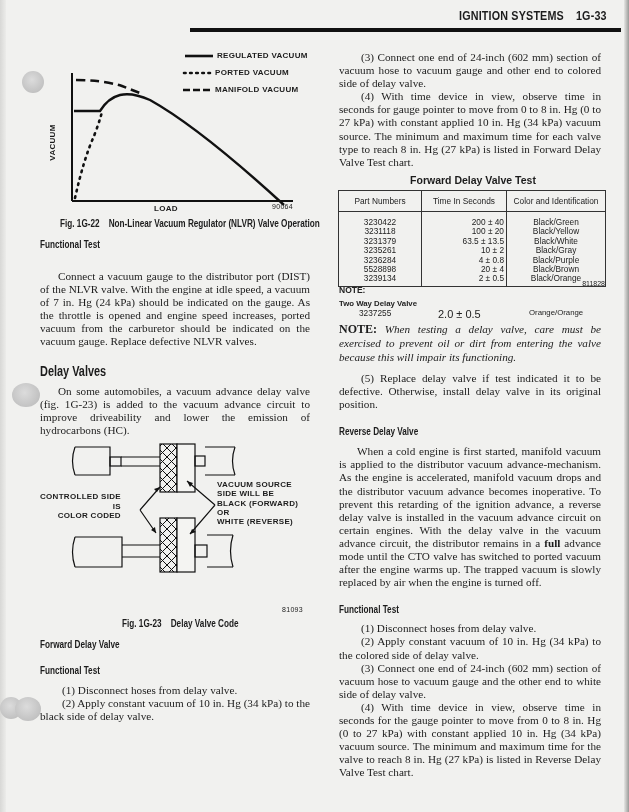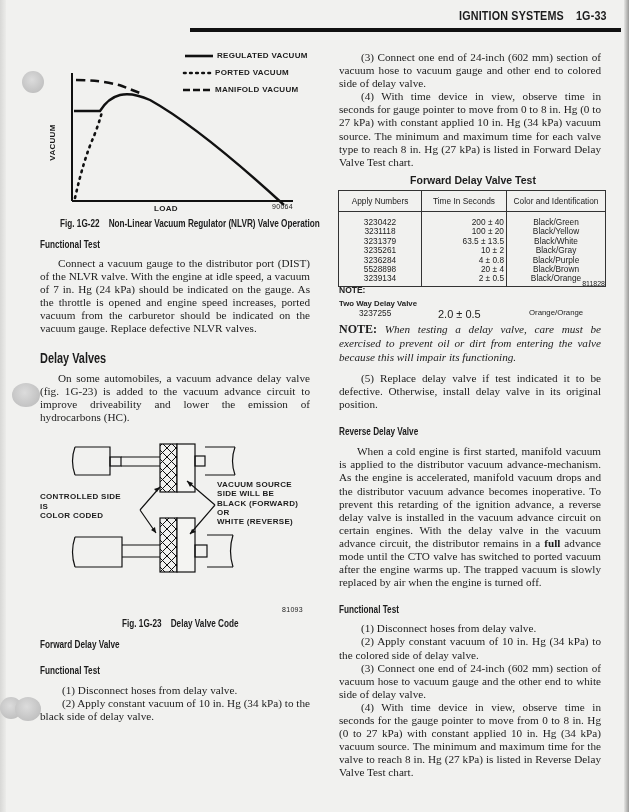--- a/index.html
+++ b/index.html
@@ -118,21 +118,21 @@
   <div class="sans-sm" style="position:absolute;left:114px;top:156px;">LOAD</div>
   <div class="sans-sm" style="position:absolute;left:232px;top:155px;font-weight:normal;font-size:7px;">90064</div>
 </div>
 
 <div class="fig-caption" style="position:absolute;left:60px;top:217px;">
   <span>Fig. 1G-22</span>&nbsp;&nbsp;&nbsp;&nbsp;<span>Non-Linear Vacuum Regulator (NLVR) Valve Operation</span>
 </div>
 
 <div class="col col-left" style="top:238px;">
   <div class="h-bold">Functional Test</div>
-  <p class="body indent" style="margin-top:7px;">Connect a vacuum gauge to the distributor port (DIST) of the NLVR valve. With the engine at idle speed, a vacuum of 7 in. Hg (24 kPa) should be indicated on the gauge. As the throttle is opened and engine speed increases, ported vacuum from the carburetor should be indicated on the vacuum gauge. Replace defective NLVR valves.</p>
+  <p class="body indent" style="margin-top:20px;">Connect a vacuum gauge to the distributor port (DIST) of the NLVR valve. With the engine at idle speed, a vacuum of 7 in. Hg (24 kPa) should be indicated on the gauge. As the throttle is opened and engine speed increases, ported vacuum from the carburetor should be indicated on the vacuum gauge. Replace defective NLVR valves.</p>
   <div class="h-big" style="margin-top:14px;">Delay Valves</div>
   <p class="body indent" style="margin-top:6px;">On some automobiles, a vacuum advance delay valve (fig. 1G-23) is added to the vacuum advance circuit to improve driveability and lower the emission of hydrocarbons (HC).</p>
 </div>
 
 <div style="position:absolute;left:50px;top:430px;width:270px;height:190px;">
   <svg width="270" height="190" viewBox="0 0 270 190">
     <defs>
       <pattern id="xh" width="9" height="9" patternUnits="userSpaceOnUse">
         <path d="M0,0 L9,9 M9,0 L0,9" stroke="#111" stroke-width="1"></path>
       </pattern>
@@ -157,21 +157,21 @@
     <line x1="72" y1="127" x2="110" y2="127" stroke="#111" stroke-width="1.2"></line>
     <rect x="145" y="115" width="12" height="12" fill="none" stroke="#111" stroke-width="1.2"></rect>
     <path d="M157,105 H183 M157,137 H183" fill="none" stroke="#111" stroke-width="1.2"></path>
     <path d="M183,105 Q178,121 183,137" fill="none" stroke="#111" stroke-width="1.2"></path>
 
     <path d="M90,80 L110,57 M90,80 L106,103" stroke="#111" stroke-width="1.2" fill="none"></path>
     <path d="M110,57 l-6,2 l3,3 z M106,103 l-1,-6 l-4,3 z" fill="#111"></path>
     <path d="M165,75 L137,51 M165,75 L140,104" stroke="#111" stroke-width="1.2" fill="none"></path>
     <path d="M137,51 l3,6 l3,-4 z M140,104 l6,-2 l-4,-3 z" fill="#111"></path>
   </svg>
-  <div class="sans-sm" style="position:absolute;left:-10px;top:62px;line-height:9.5px;">
+  <div class="sans-sm" style="position:absolute;left:-10px;top:62px;line-height:9.5px;text-align:right;">
     <div>CONTROLLED SIDE</div>
     <div>IS</div>
     <div>COLOR CODED</div>
   </div>
   <div class="sans-sm" style="position:absolute;left:167px;top:50px;line-height:9.3px;">
     <div>VACUUM SOURCE</div>
     <div>SIDE WILL BE</div>
     <div>BLACK (FORWARD)</div>
     <div>OR</div>
     <div>WHITE (REVERSE)</div>
@@ -194,21 +194,21 @@
   <p class="body indent2">(3) Connect one end of 24-inch (602 mm) section of vacuum hose to vacuum gauge and other end to colored side of delay valve.</p>
   <p class="body indent2">(4) With time device in view, observe time in seconds for gauge pointer to move from 0 to 8 in. Hg (0 to 27 kPa) with constant applied 10 in. Hg (34 kPa) vacuum source. The minimum and maximum time for each valve type to reach 8 in. Hg (27 kPa) is listed in Forward Delay Valve Test chart.</p>
 </div>
 
 <div class="table-title" style="position:absolute;left:339px;top:174px;width:268px;">Forward Delay Valve Test</div>
 
 <div style="position:absolute;left:338px;top:190px;">
   <table class="fdv">
     <tbody>
         <tr>
-      <th style="width:78px;">Apply Numbers</th>
+      <th style="width:78px;">Part Numbers</th>
       <th style="width:80px;">Time In Seconds</th>
       <th>Color and Identification</th>
     </tr>
     <tr>
       <td style="text-align:center;padding-top:6px;">
         <div>3230422</div>
         <div>3231118</div>
         <div>3231379</div>
         <div>3235261</div>
         <div>3236284</div>

